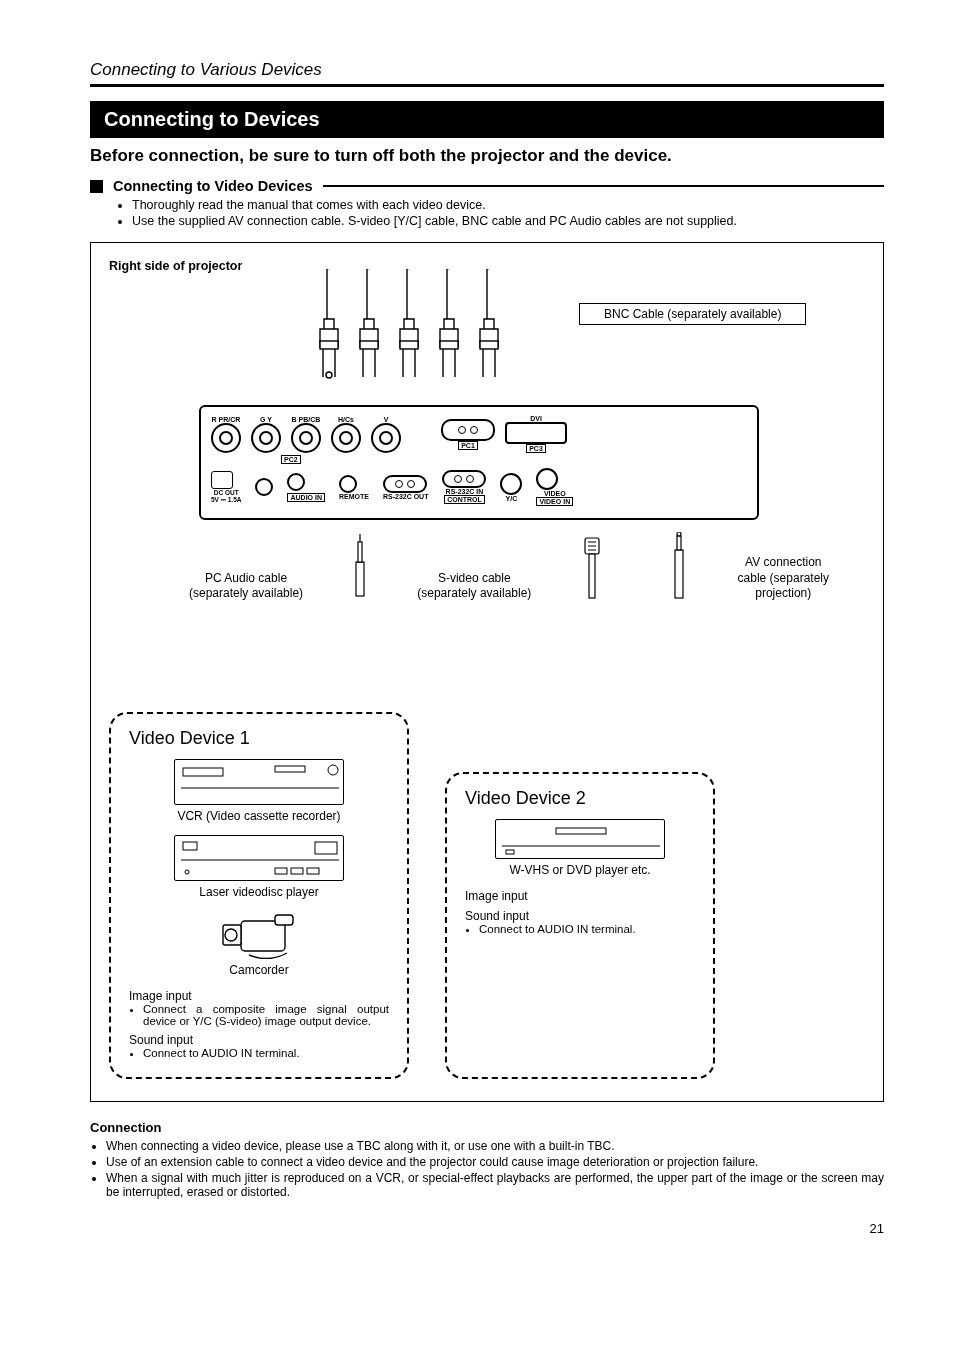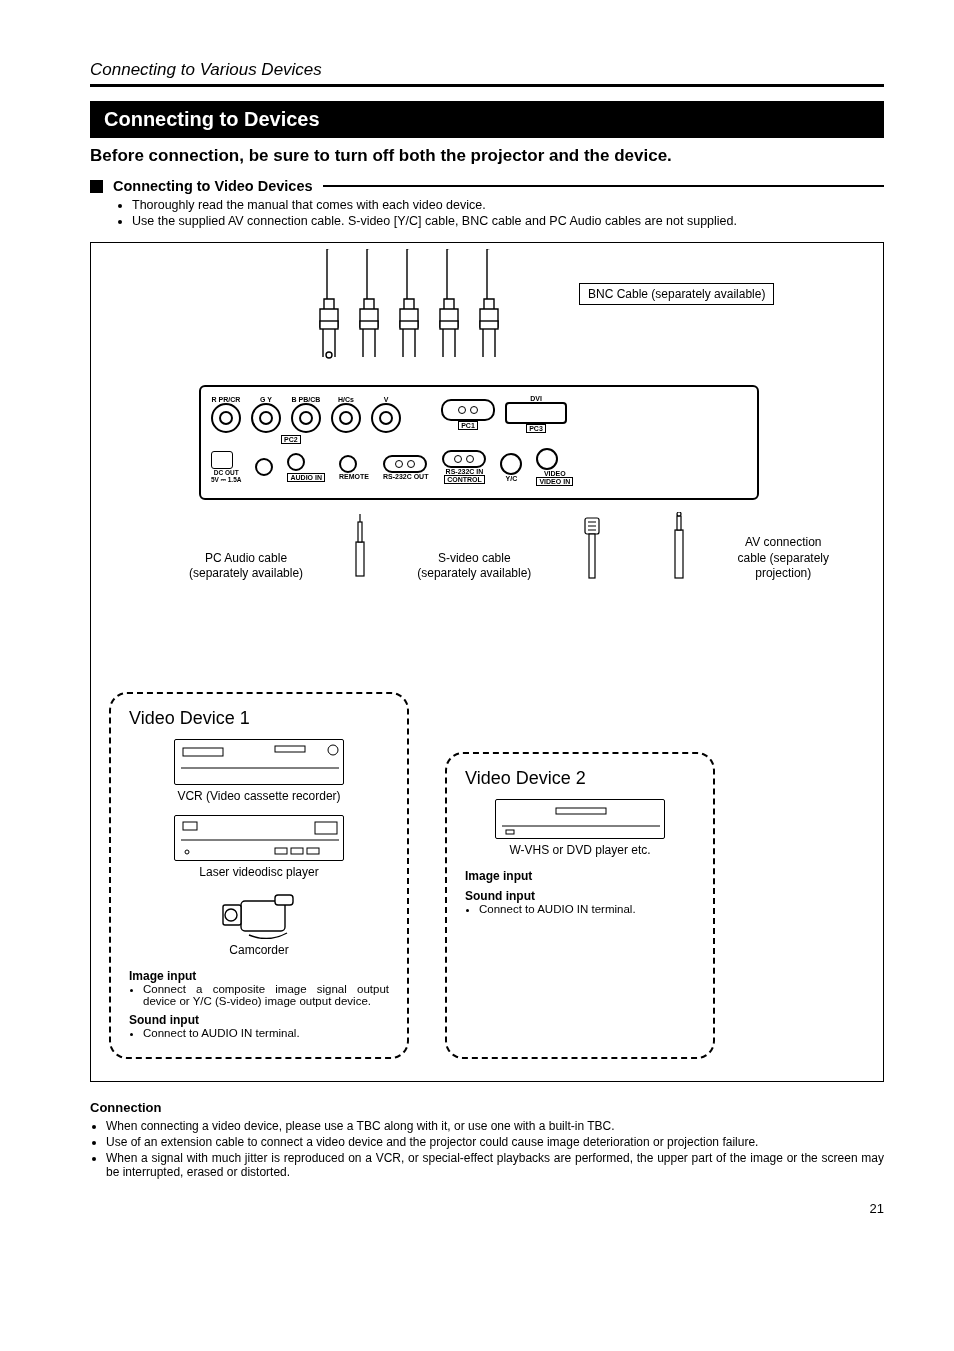--- a/index.html
+++ b/index.html
@@ -58,21 +58,21 @@
   .diagram {
     border: 1px solid #000;
     padding: 16px 18px 22px 18px;
     position: relative;
     font-size: 12.5px;
   }
   .proj-label { font-weight: bold; margin-bottom: 6px; }
   .plugs-group { position: relative; width: 420px; height: 120px; margin-left: 90px;}
   .bnc-callout {
     position: absolute; left: 380px; top: 24px;
-    border: 1px solid #000; padding: 3px 8px; font-size: 12px; background:#fff;
+    border: 1px solid #000; padding: 3px 24px; font-size: 12px; background:#fff;
     white-space: nowrap;
   }
 
   
   .panel {
     border: 2px solid #000;
     border-radius: 6px;
     margin: 6px 0 12px 90px;
     width: 560px;
     padding: 8px 10px 6px 10px;
@@ -123,21 +123,21 @@
   .dev2 { width: 270px; margin-top: 60px; }
   .device-title { font-weight: normal; font-size: 18px; margin-bottom: 10px; }
   .equip {
     width: 170px; height: 46px; border:1.5px solid #000; margin: 0 auto 4px auto;
     border-radius:2px; background:#fff; position:relative;
   }
   .equip-cap { text-align:center; font-size:12px; margin-bottom:12px;}
   .camcorder { width:80px; height:48px; margin:0 auto 4px auto; position:relative;}
   .camcorder svg{width:100%;height:100%;}
 
-  .dev-section-h { font-weight:bold; font-size:12px; margin-top:6px;}
+  .dev-section-h { font-weight:normal; font-size:12px; margin-top:6px;}
   .dev-bullets { list-style:disc; margin-left:14px; font-size:11.5px; text-align:justify;}
   .dev-bullets li{margin-bottom:2px;}
 
   
   .conn-head { font-weight:bold; margin: 18px 0 4px 0; font-size:13px;}
   .conn-bullets { list-style:disc; margin-left:16px; font-size:12px; text-align:justify;}
   .conn-bullets li{margin-bottom:2px;}
 
   .page-num { text-align:right; margin-top:22px; font-size:13px;}
 </style>
@@ -155,20 +155,21 @@
   <div class="subhead">Connecting to Video Devices</div>
   <div class="hr-line"></div>
 </div>
 <ul class="bullets">
   <li>Thoroughly read the manual that comes with each video device.</li>
   <li>Use the supplied AV connection cable. S-video [Y/C] cable, BNC cable and PC Audio cables are not supplied.</li>
 </ul>
 
 <div class="diagram">
 
+  <div class="proj-label">Right side of projector</div>
 
   <div class="plugs-group">
     <div class="bnc-callout">BNC Cable (separately available)</div>
 
     <svg style="position:absolute;left:110px;top:-10px;width:220px;height:110px;">
       <g stroke="#000" stroke-width="1.4" fill="#fff">
         <g transform="translate(8,0)">
             <path d="M6 108 v-30 m12 30 v-30 M3 78 h18 v-18 h-18z M7 60 h10 v-10 h-10z M10 50 v-50" fill="none"></path>
             <rect x="3" y="72" width="18" height="8" fill="#fff"></rect>
             <circle cx="12" cy="106" r="3" fill="#fff"></circle>

